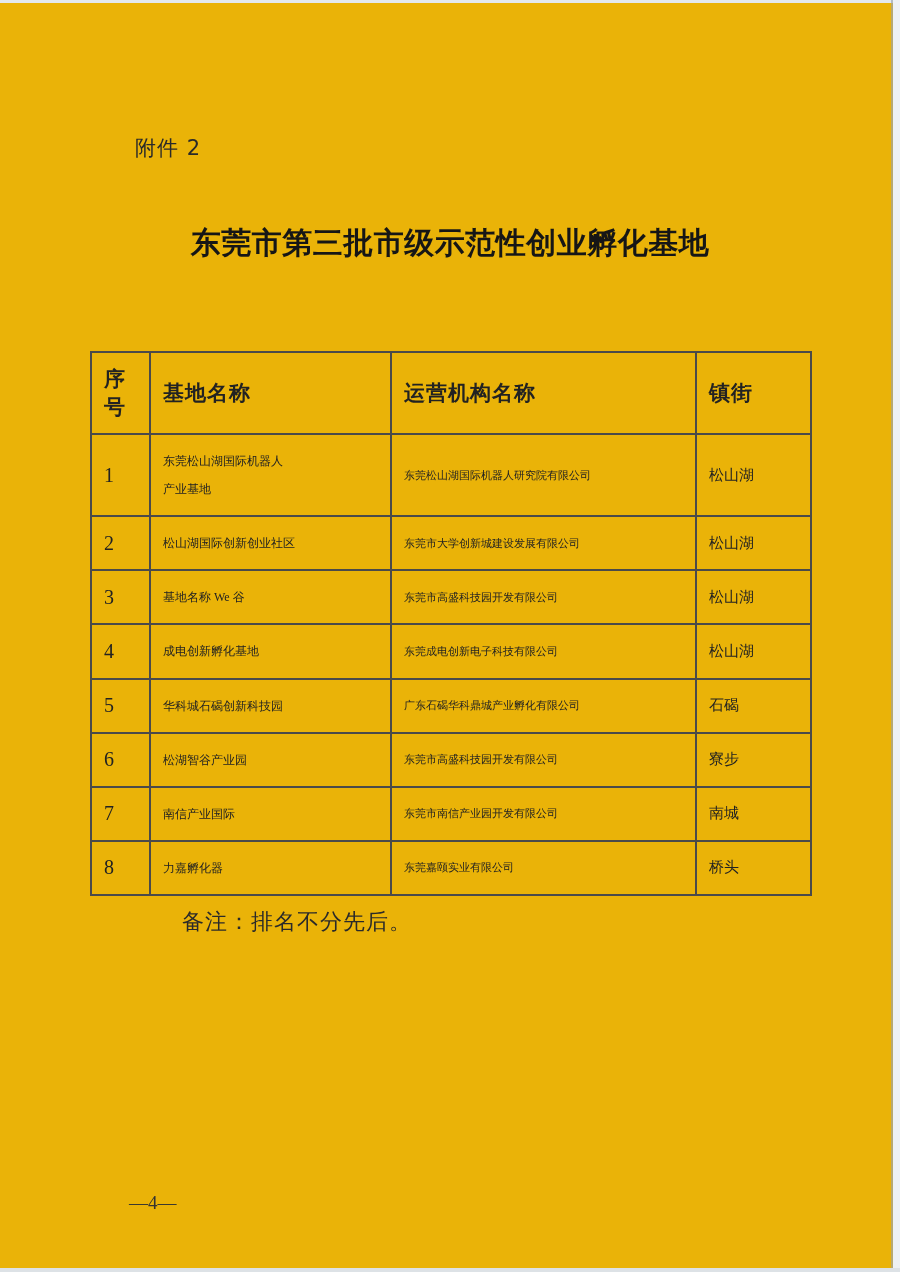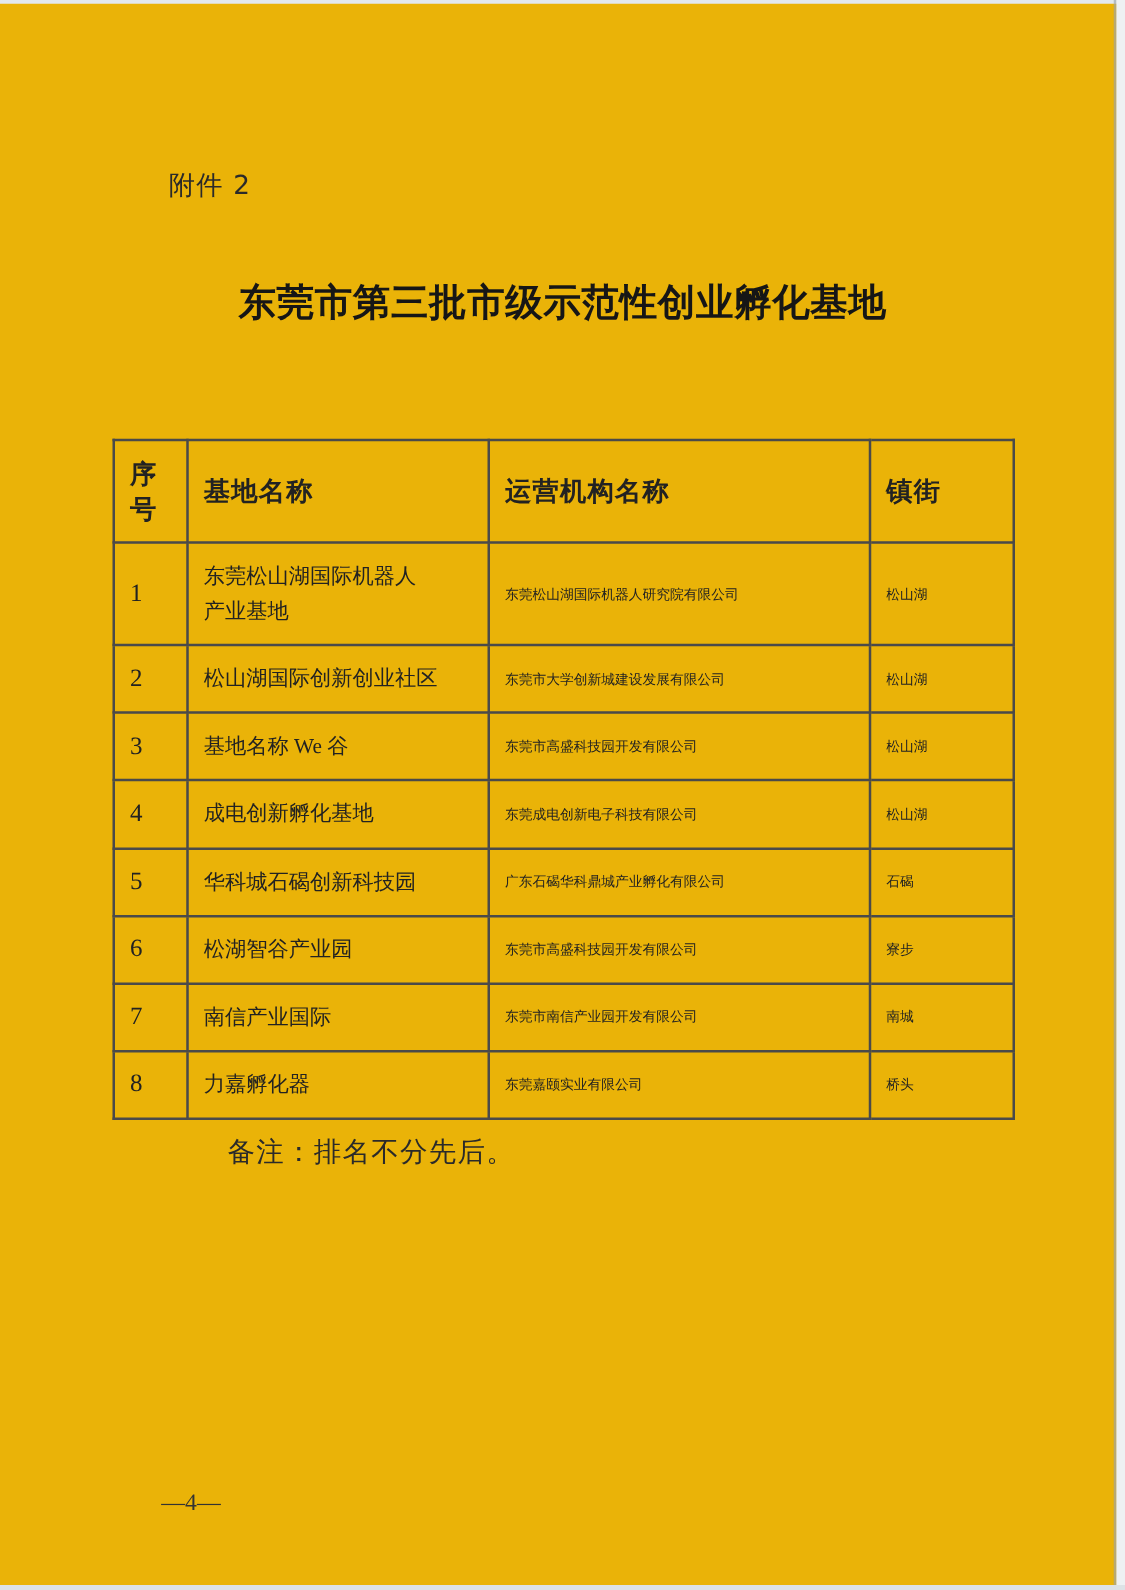--- a/index.html
+++ b/index.html
@@ -50,23 +50,23 @@
   table.list th, table.list td {
     border: 2px solid #4a4a4a;
     text-align: left; vertical-align: middle;
     padding: 12px;
     color: #222222;
   }
   table.list th {
     font-size: 21px; font-weight: bold; height: 49px; letter-spacing: 1px;
   }
   td.c-no   { font-size: 20px; }
-  td.c-base { font-size: 17px; white-space: pre-line; line-height: 28px; margin-left: 21px; }
+  td.c-base { font-size: 12px; white-space: pre-line; line-height: 28px; margin-left: 21px; }
   td.c-op   { font-size: 11px; }
-  td.c-town { font-size: 11px; margin-left: 20px; }
+  td.c-town { font-size: 15px; margin-left: 20px; }
   .note {
     position: absolute; left: 134px; top: 907px;
     font-size: 22px; letter-spacing: 1px; color: #2a2a2a; margin-left: 48px;
   }
   .pagenum {
     position: absolute; left: 129px; top: 1192px;
     font-size: 19px; color: #333333;
   }
 </style>
 </head>

